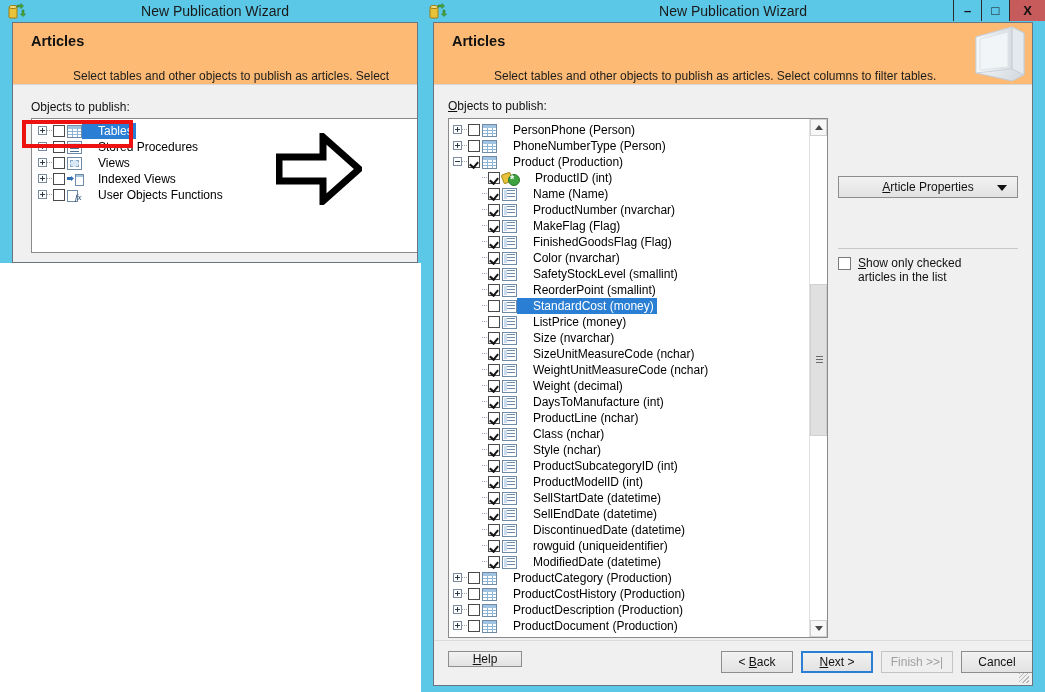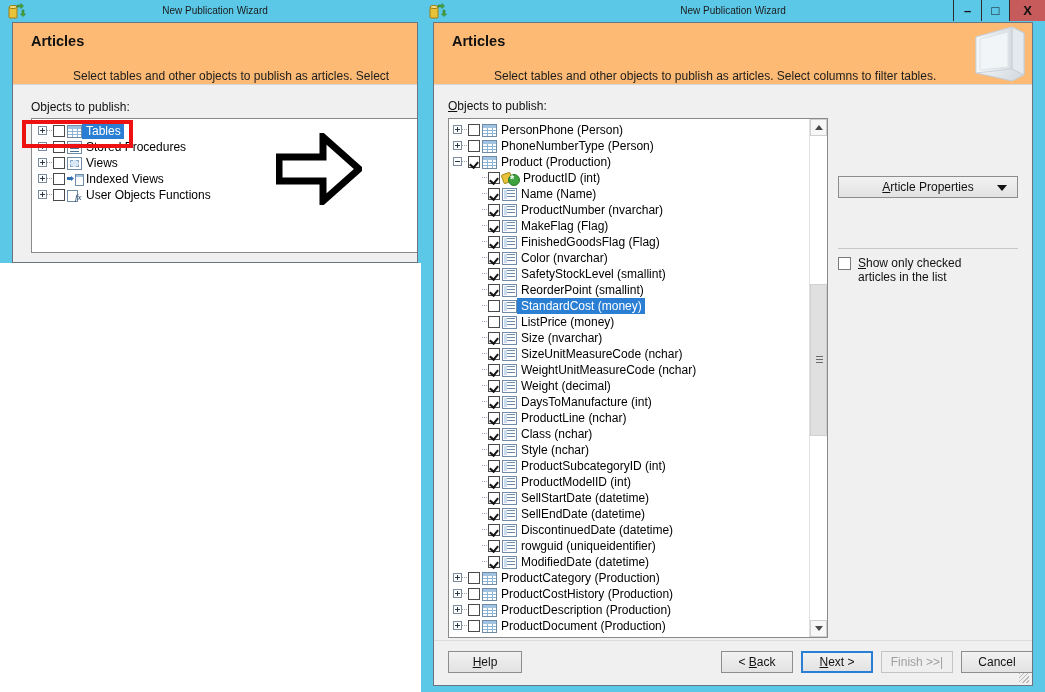--- a/index.html
+++ b/index.html
@@ -12,21 +12,21 @@
     position:relative;
     -webkit-font-smoothing:antialiased;
   }
 
   
   .window{position:absolute;background:#5cc8e8;box-sizing:border-box;}
   .titlebar{height:22px;position:relative;}
   .title-icon{position:absolute;left:8px;top:3px;width:18px;height:17px;}
   .title-text{
     position:absolute;left:0;right:0;top:0;height:22px;line-height:22px;
-    text-align:center;font-size:10px;color:#1a1a1a;
+    text-align:center;font-size:14px;color:#1a1a1a;
     font-family:"Liberation Sans", sans-serif;
   }
   .win-buttons{position:absolute;right:0;top:0;height:22px;display:flex;}
   .win-btn{width:28px;height:21px;display:flex;align-items:center;justify-content:center;
     border-left:1px solid #2d2d2d;box-sizing:border-box;cursor:default;}
   .win-btn.close{background:#c75b5b;width:36px;border-left:1px solid #2d2d2d;}
   .win-btn .gl{font-size:13px;font-weight:bold;color:#111;line-height:1;}
 
   .client{position:absolute;left:12px;right:12px;top:22px;bottom:0;background:#f0f0f0;
     border:1px solid #6d7480;border-top:1px solid #6d7480;box-sizing:border-box;overflow:hidden;}
@@ -40,21 +40,21 @@
 
   .body-area{position:absolute;left:0;right:0;top:62px;bottom:0;background:#f0f0f0;}
 
   .field-label{position:absolute;font-size:12px;color:#111;}
   .field-label u{text-decoration:underline;}
 
   
   .treebox{position:absolute;background:#ffffff;border:1px solid #8a8a8a;box-sizing:border-box;overflow:hidden;}
   .treeinner{position:absolute;left:0;top:0;right:17px;bottom:0;overflow:hidden;}
   .trow{height:16px;line-height:16px;white-space:nowrap;position:relative;font-size:12px;color:#000;}
-  .trow .lbl{display:inline-block;vertical-align:top;padding-left:4px;padding-right:3px;line-height:16px;height:16px;}
+  .trow .lbl{display:inline-block;vertical-align:top;padding-left:16px;padding-right:3px;line-height:16px;height:16px;}
   .trow .lbl.sel{background:#2a7fd4;color:#fff;}
   .ind{display:inline-block;width:16px;height:16px;vertical-align:top;position:relative;}
   .plus{display:inline-block;width:9px;height:9px;border:1px solid #7b8ba0;background:#fff;
     position:relative;vertical-align:top;margin-top:3px;box-sizing:border-box;}
   .plus:before{content:"";position:absolute;left:1px;top:3px;width:5px;height:1px;background:#2b3a4a;}
   .plus.p:after{content:"";position:absolute;left:3px;top:1px;width:1px;height:5px;background:#2b3a4a;}
   .dots{display:inline-block;width:6px;height:16px;vertical-align:top;position:relative;}
   .dots:before{content:"";position:absolute;left:0;top:7px;width:5px;height:1px;
     background:repeating-linear-gradient(to right,#9aa6b5 0 1px,transparent 1px 2px);}
   .cbx{display:inline-block;width:12px;height:12px;border:1px solid #4a4a4a;background:#fff;
@@ -304,21 +304,21 @@
       <div class="sep" style="left:404px;top:163px;width:180px;"></div>
 
       <div class="chkrow" style="left:404px;top:171px;width:185px;">
         <span class="chkbox"></span>
         <span class="chktext">
           <u>S</u>how only checked articles in the list
         </span>
       </div>
 
       <div class="footer">
-        <div class="btn" style="position:absolute;left:14px;top:10px;width:74px;height:22px;">
+        <div class="btn" style="position:absolute;left:14px;top:10px;width:74px;height:16px;">
           <span><u>H</u>elp</span>
         </div>
         <div class="btn" style="position:absolute;left:287px;top:10px;width:72px;height:22px;">
           <span>&lt; <u>B</u>ack</span>
         </div>
         <div class="btn default" style="position:absolute;left:367px;top:10px;width:72px;height:22px;">
           <span><u>N</u>ext &gt;</span>
         </div>
         <div class="btn disabled" style="position:absolute;left:447px;top:10px;width:72px;height:22px;">
           <span>Finish &gt;&gt;|</span>

